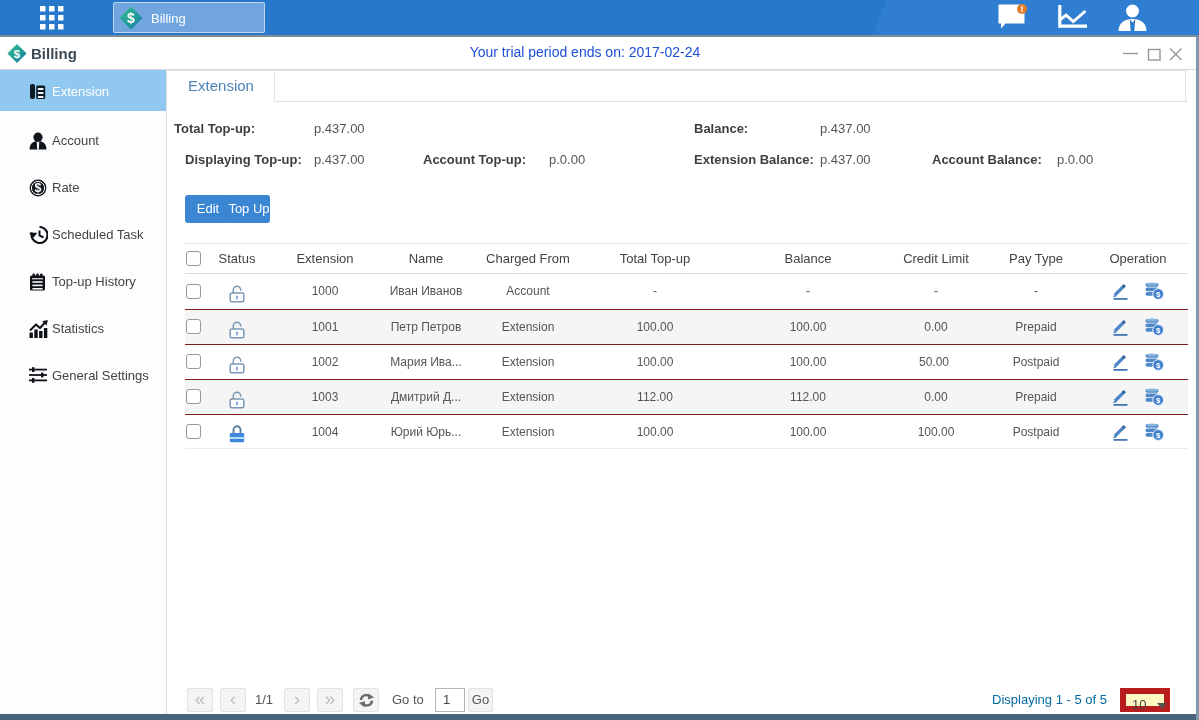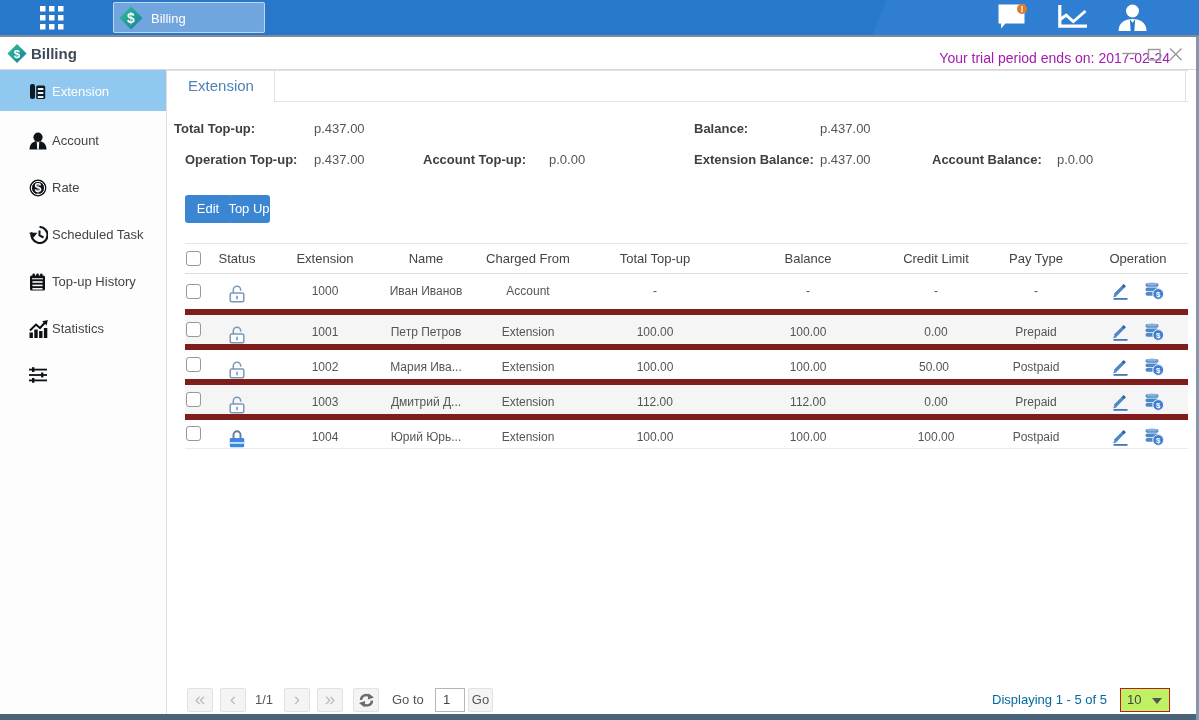--- a/index.html
+++ b/index.html
@@ -7,51 +7,51 @@
 body{position:relative;font-family:"Liberation Sans",sans-serif;background:#fff}
 .abs{position:absolute}
 
 #topbar{left:0;top:0;width:1199px;height:35px;background:linear-gradient(112deg,#2777cb 73%,#2f7ed1 73.2%)}
 #toptab{left:113px;top:2px;width:152px;height:31px;background:rgba(255,255,255,.34);border:1px solid rgba(255,255,255,.55);border-radius:2px}
 #toptab span{position:absolute;left:37px;top:8px;font-size:13px;color:#fff}
 #grayline{left:0;top:35px;width:1199px;height:2px;background:#7e8c99}
 
 #titlebar{left:0;top:37px;width:1199px;height:33px;background:#fff;border-bottom:1px solid #d8d8d8}
 #apptitle{position:absolute;left:31px;top:8px;font-size:15px;font-weight:bold;color:#3e4a54}
-#trial{position:absolute;left:0;top:13px;width:1170px;text-align:right;font-size:14px;color:#a21caf}
+#trial{position:absolute;left:0;top:7px;width:1170px;text-align:center;font-size:14px;color:#1d4ed8}
 
 #sidebar{left:0;top:70px;width:167px;height:644px;background:#fdfdfd;border-right:1px solid #ddd}
 .mitem{position:absolute;left:0;width:166px;height:41px}
 .mitem .txt{position:absolute;left:52px;top:1px;line-height:41px;font-size:13px;color:#444}
 .mitem.sel{background:#90c8ef}
 .mitem.sel .txt{color:#fff}
 .mitem svg{position:absolute;left:29px;top:13px}
 
 #content{left:167px;top:70px;width:1021px;height:644px;background:#fff}
 .hline{position:absolute;background:#e2e2e2;height:1px}
 .vline{position:absolute;background:#e2e2e2;width:1px}
 #tabtext{position:absolute;left:167px;top:70px;width:108px;line-height:31px;text-align:center;font-size:15px;color:#4f82b8}
 
 .slabel{position:absolute;font-size:13px;font-weight:bold;color:#3f3f3f;white-space:nowrap}
 .sval{position:absolute;font-size:13px;color:#555;white-space:nowrap}
 
 .bluebtn{position:absolute;top:195px;height:28px;background:#3a86d3;border-radius:3px;color:#fff;font-size:13px;text-align:center;line-height:28px}
 
-.trow{position:absolute;left:185px;width:1003px;height:35px;border-top:6px solid #7f1d1d}
+.trow{position:absolute;left:185px;width:1003px;height:35px;border-top:1px solid #7f1d1d}
 .trow.alt{background:#f5f5f5}
 .c{position:absolute;top:0;line-height:35px;font-size:12px;color:#555;transform:translateX(-50%);white-space:nowrap}
 .hc{position:absolute;top:0;line-height:30px;font-size:13px;color:#434343;transform:translateX(-50%);white-space:nowrap}
 .cbx{position:absolute;left:1px;top:50%;margin-top:-8px;width:15px;height:15px;border:1px solid #989898;border-radius:3px;background:#fff}
 .icon{position:absolute}
 
 .pbtn{position:absolute;top:688px;height:24px;background:#f4f4f4;border:1px solid #e2e2e2;border-radius:2px;text-align:center}
 .parrow{font-size:19px;color:#bdbdbd;line-height:20px;display:block}
 #goinput{left:435px;top:688px;width:30px;height:24px;border:1px solid #b5b5b5;font-size:13px;color:#444;padding-left:7px;line-height:22px;background:#fff}
 #displaying{right:92px;top:688px;line-height:24px;font-size:13px;color:#0369a1}
-#pagesel{left:1120px;top:688px;width:50px;height:24px;border:1px solid #b91c1c;background:#bef264}
+#pagesel{left:1120px;top:688px;width:50px;height:24px;border:6px solid #b91c1c;background:#fef9c3}
 
 #botbar{left:0;top:714px;width:1199px;height:6px;background:#48637a}
 #rightedge{left:1196px;top:37px;width:3px;height:683px;background:#8098ad}
 </style>
 </head>
 <body>
 <svg width="0" height="0" style="position:absolute">
   <defs>
     <g id="lockopen">
       <path d="M4.3,9 V5.9 a3.7,3.7 0 0 1 7.4,0 V6.7" fill="none" stroke="#7b98b4" stroke-width="1.5"></path>
@@ -217,35 +217,36 @@
     <svg width="18" height="16" viewBox="0 0 18 16">
       <g stroke="#0e1117" stroke-width="1.8">
         <line x1="0" y1="2.6" x2="18" y2="2.6"></line>
         <line x1="0" y1="8" x2="18" y2="8"></line>
         <line x1="0" y1="13.4" x2="18" y2="13.4"></line>
       </g>
       <rect x="3" y="0.2" width="2.4" height="4.8" fill="#0e1117"></rect>
       <rect x="12" y="5.6" width="2.4" height="4.8" fill="#0e1117"></rect>
       <rect x="3" y="11" width="2.4" height="4.8" fill="#0e1117"></rect>
     </svg>
+    <span class="txt">General Settings</span>
   </div>
 </div>
 <div class="abs" id="content"></div>
 
 <div class="hline" style="left:167px;top:70px;width:1021px"></div>
 <div class="vline" style="left:274px;top:70px;height:32px"></div>
 <div class="hline" style="left:275px;top:101px;width:913px"></div>
 <div class="vline" style="left:1185px;top:70px;height:32px"></div>
 <div id="tabtext">Extension</div>
 
 <div class="slabel" style="left:174px;top:121px">Total Top-up:</div>
 <div class="sval" style="left:314px;top:121px">p.437.00</div>
 <div class="slabel" style="left:694px;top:121px">Balance:</div>
 <div class="sval" style="left:820px;top:121px">p.437.00</div>
-<div class="slabel" style="left:185px;top:152px">Operation Top-up:</div>
+<div class="slabel" style="left:185px;top:152px">Displaying Top-up:</div>
 <div class="sval" style="left:314px;top:152px">p.437.00</div>
 <div class="slabel" style="left:423px;top:152px">Account Top-up:</div>
 <div class="sval" style="left:549px;top:152px">p.0.00</div>
 <div class="slabel" style="left:694px;top:152px">Extension Balance:</div>
 <div class="sval" style="left:820px;top:152px">p.437.00</div>
 <div class="slabel" style="left:932px;top:152px">Account Balance:</div>
 <div class="sval" style="left:1057px;top:152px">p.0.00</div>
 
 <div class="bluebtn" style="left:185px;width:46px">Edit</div>
 <div class="bluebtn" style="left:228px;width:42px">Top Up</div>

